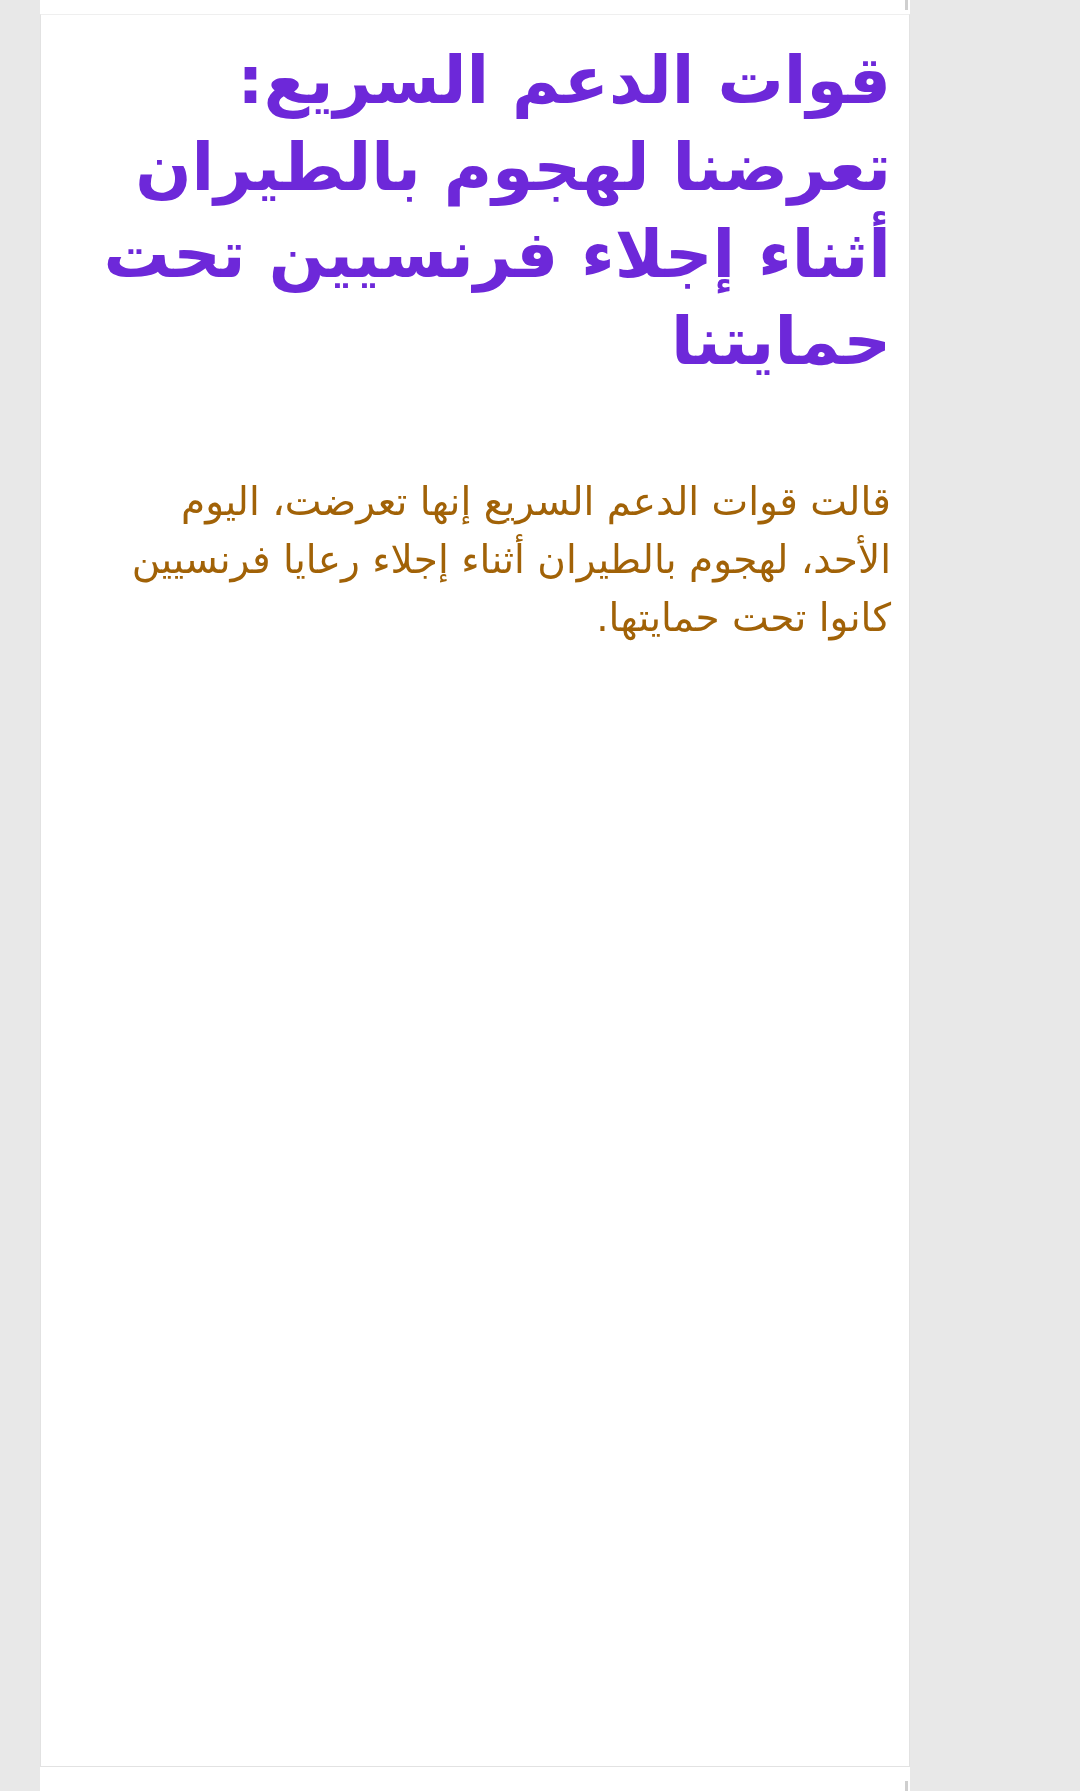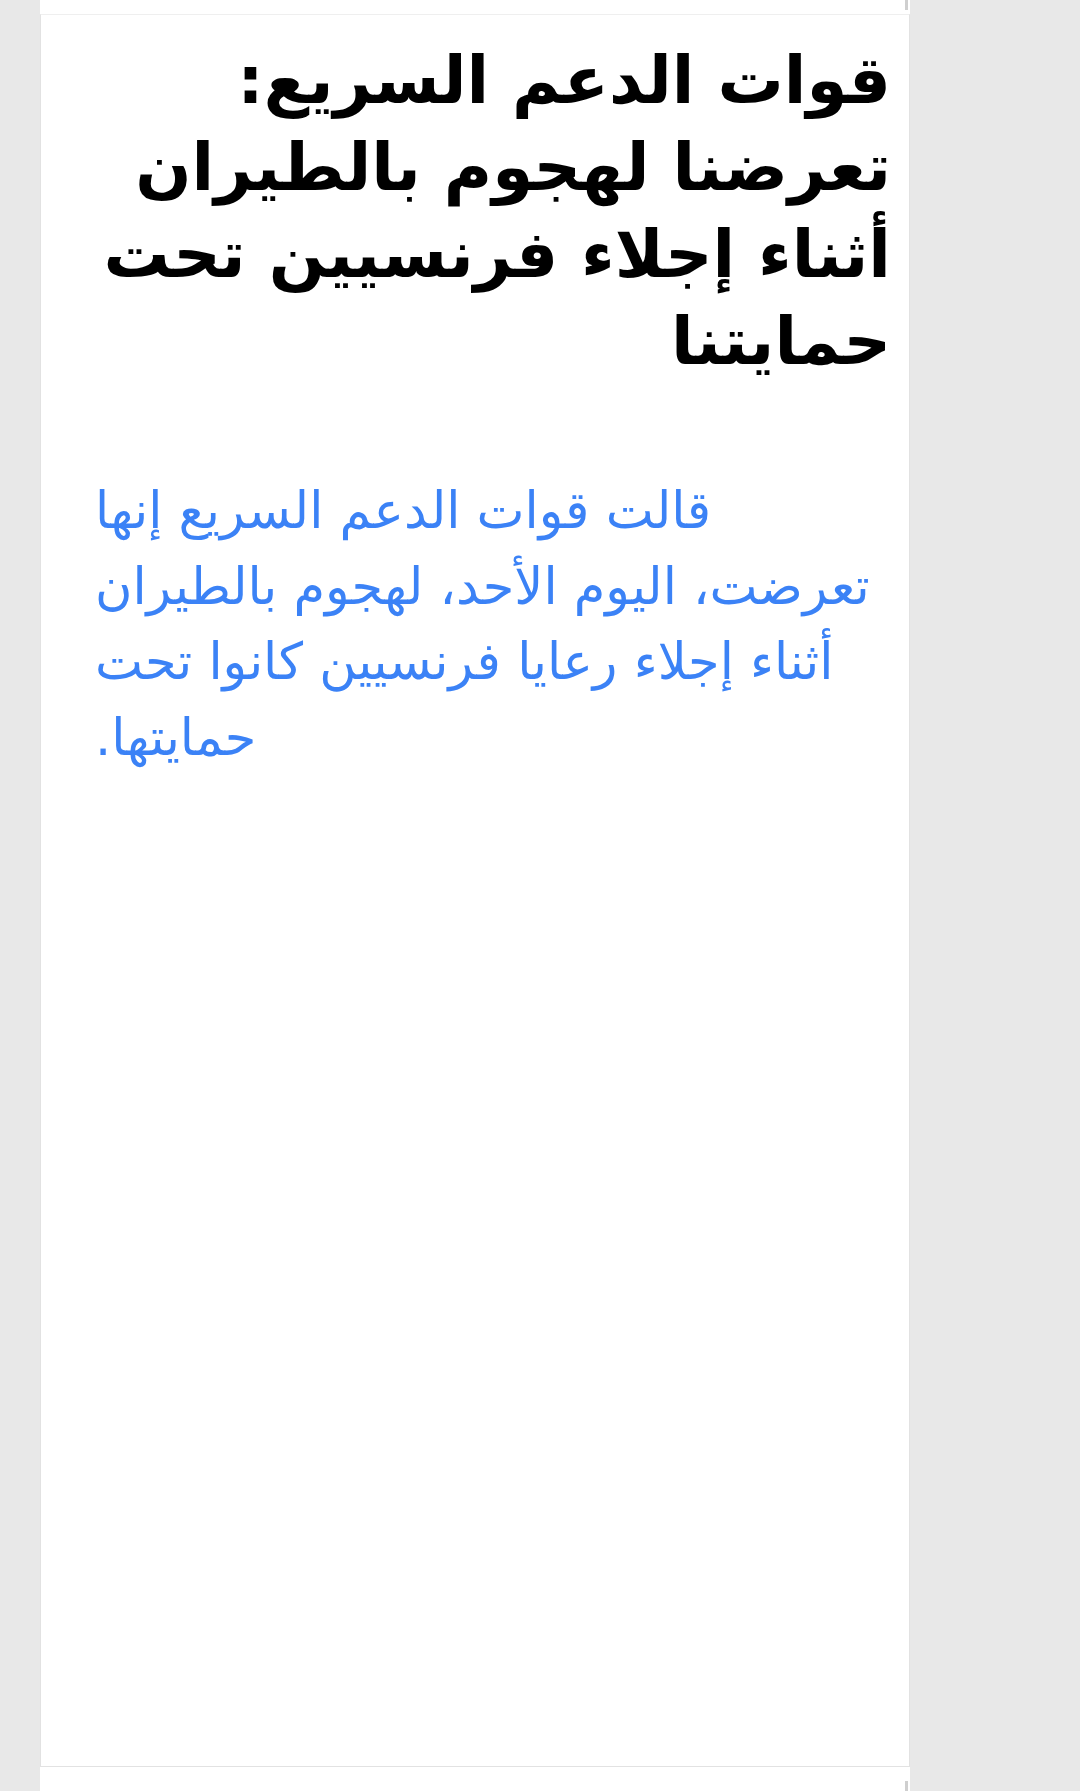--- a/index.html
+++ b/index.html
@@ -33,31 +33,31 @@
     border-top: 1px solid #efefef;
     box-sizing: border-box;
     padding: 0 10px;
   }
   .article-title {
     direction: rtl;
     text-align: right;
     font-weight: bold;
     font-size: 66px;
     line-height: 1.32;
-    color: #000000;
+    color: #6d28d9;
     margin: 22px 8px 0 44px;
     letter-spacing: -0.5px;
   }
   .article-body {
     direction: rtl;
-    text-align: left;
+    text-align: right;
     font-weight: normal;
-    font-size: 51px;
+    font-size: 39px;
     line-height: 1.48;
-    color: #3b82f6;
+    color: #a16207;
     margin: 88px 8px 0 44px;
   }
   .scroll-tick {
     position: absolute;
     right: 2px;
     width: 3px;
     background: #cfcfcf;
   }
   .tick-top { top: 0; height: 10px; }
   .tick-bottom { bottom: 0; height: 10px; }

